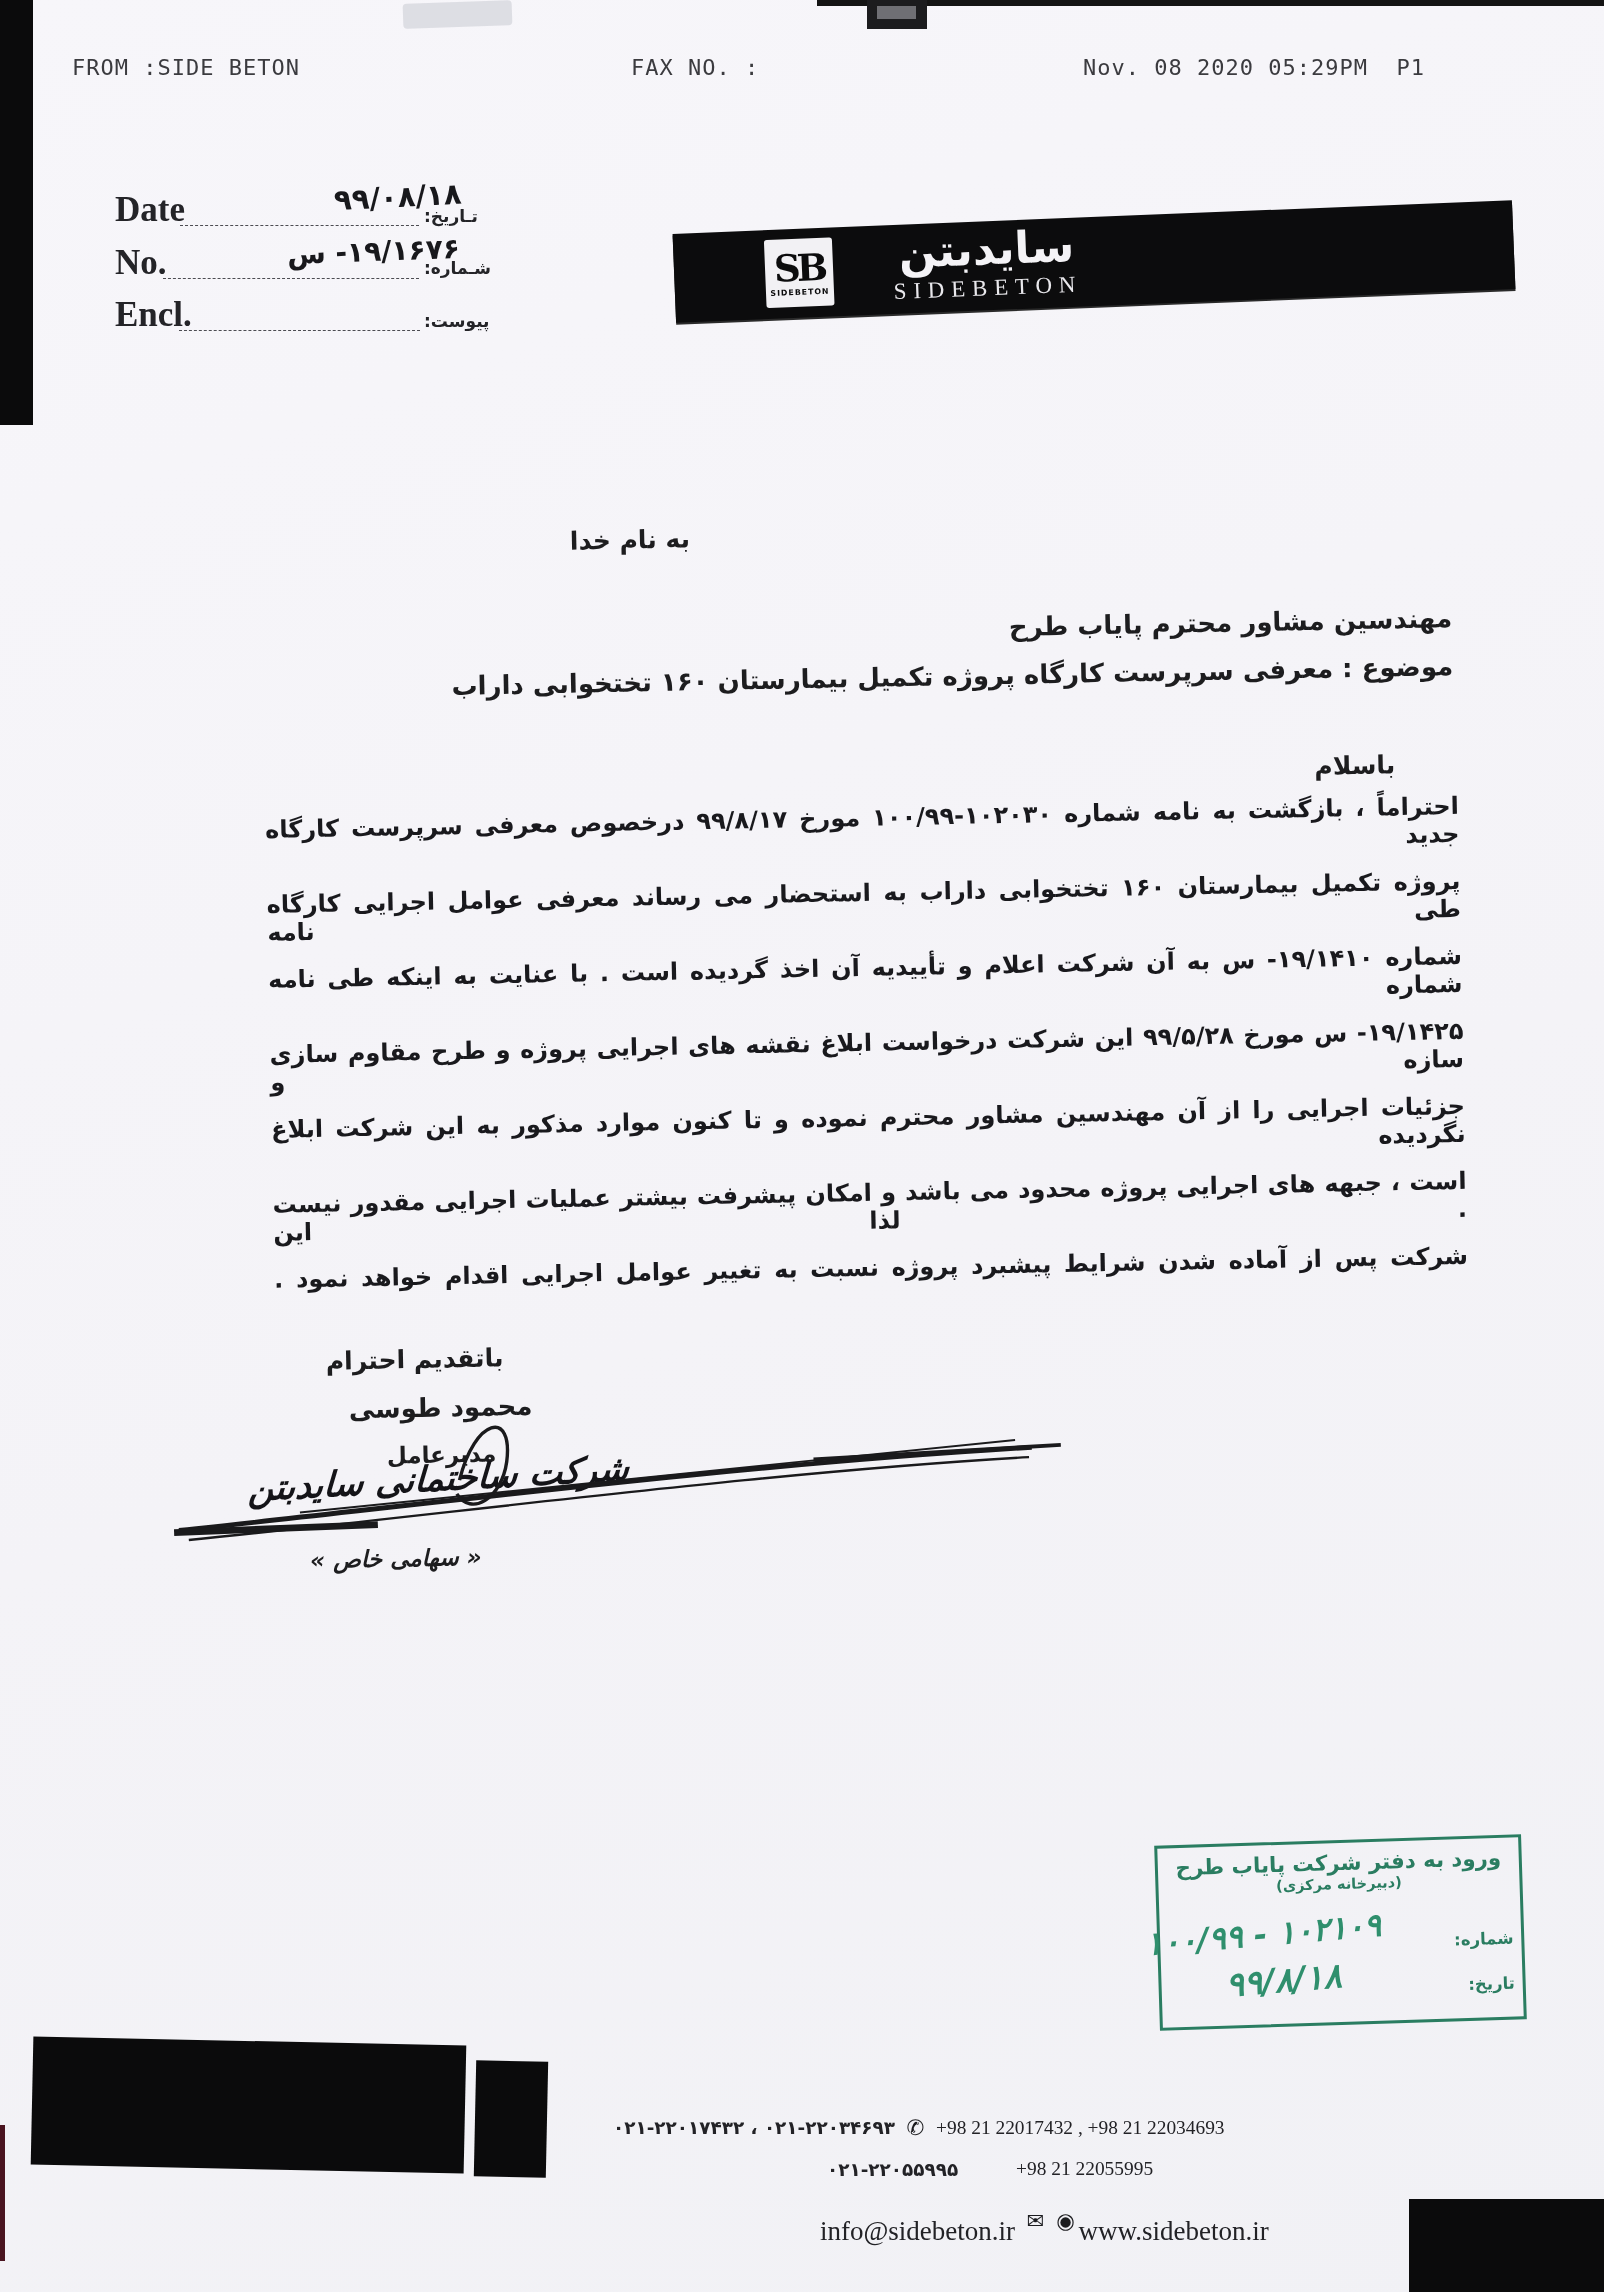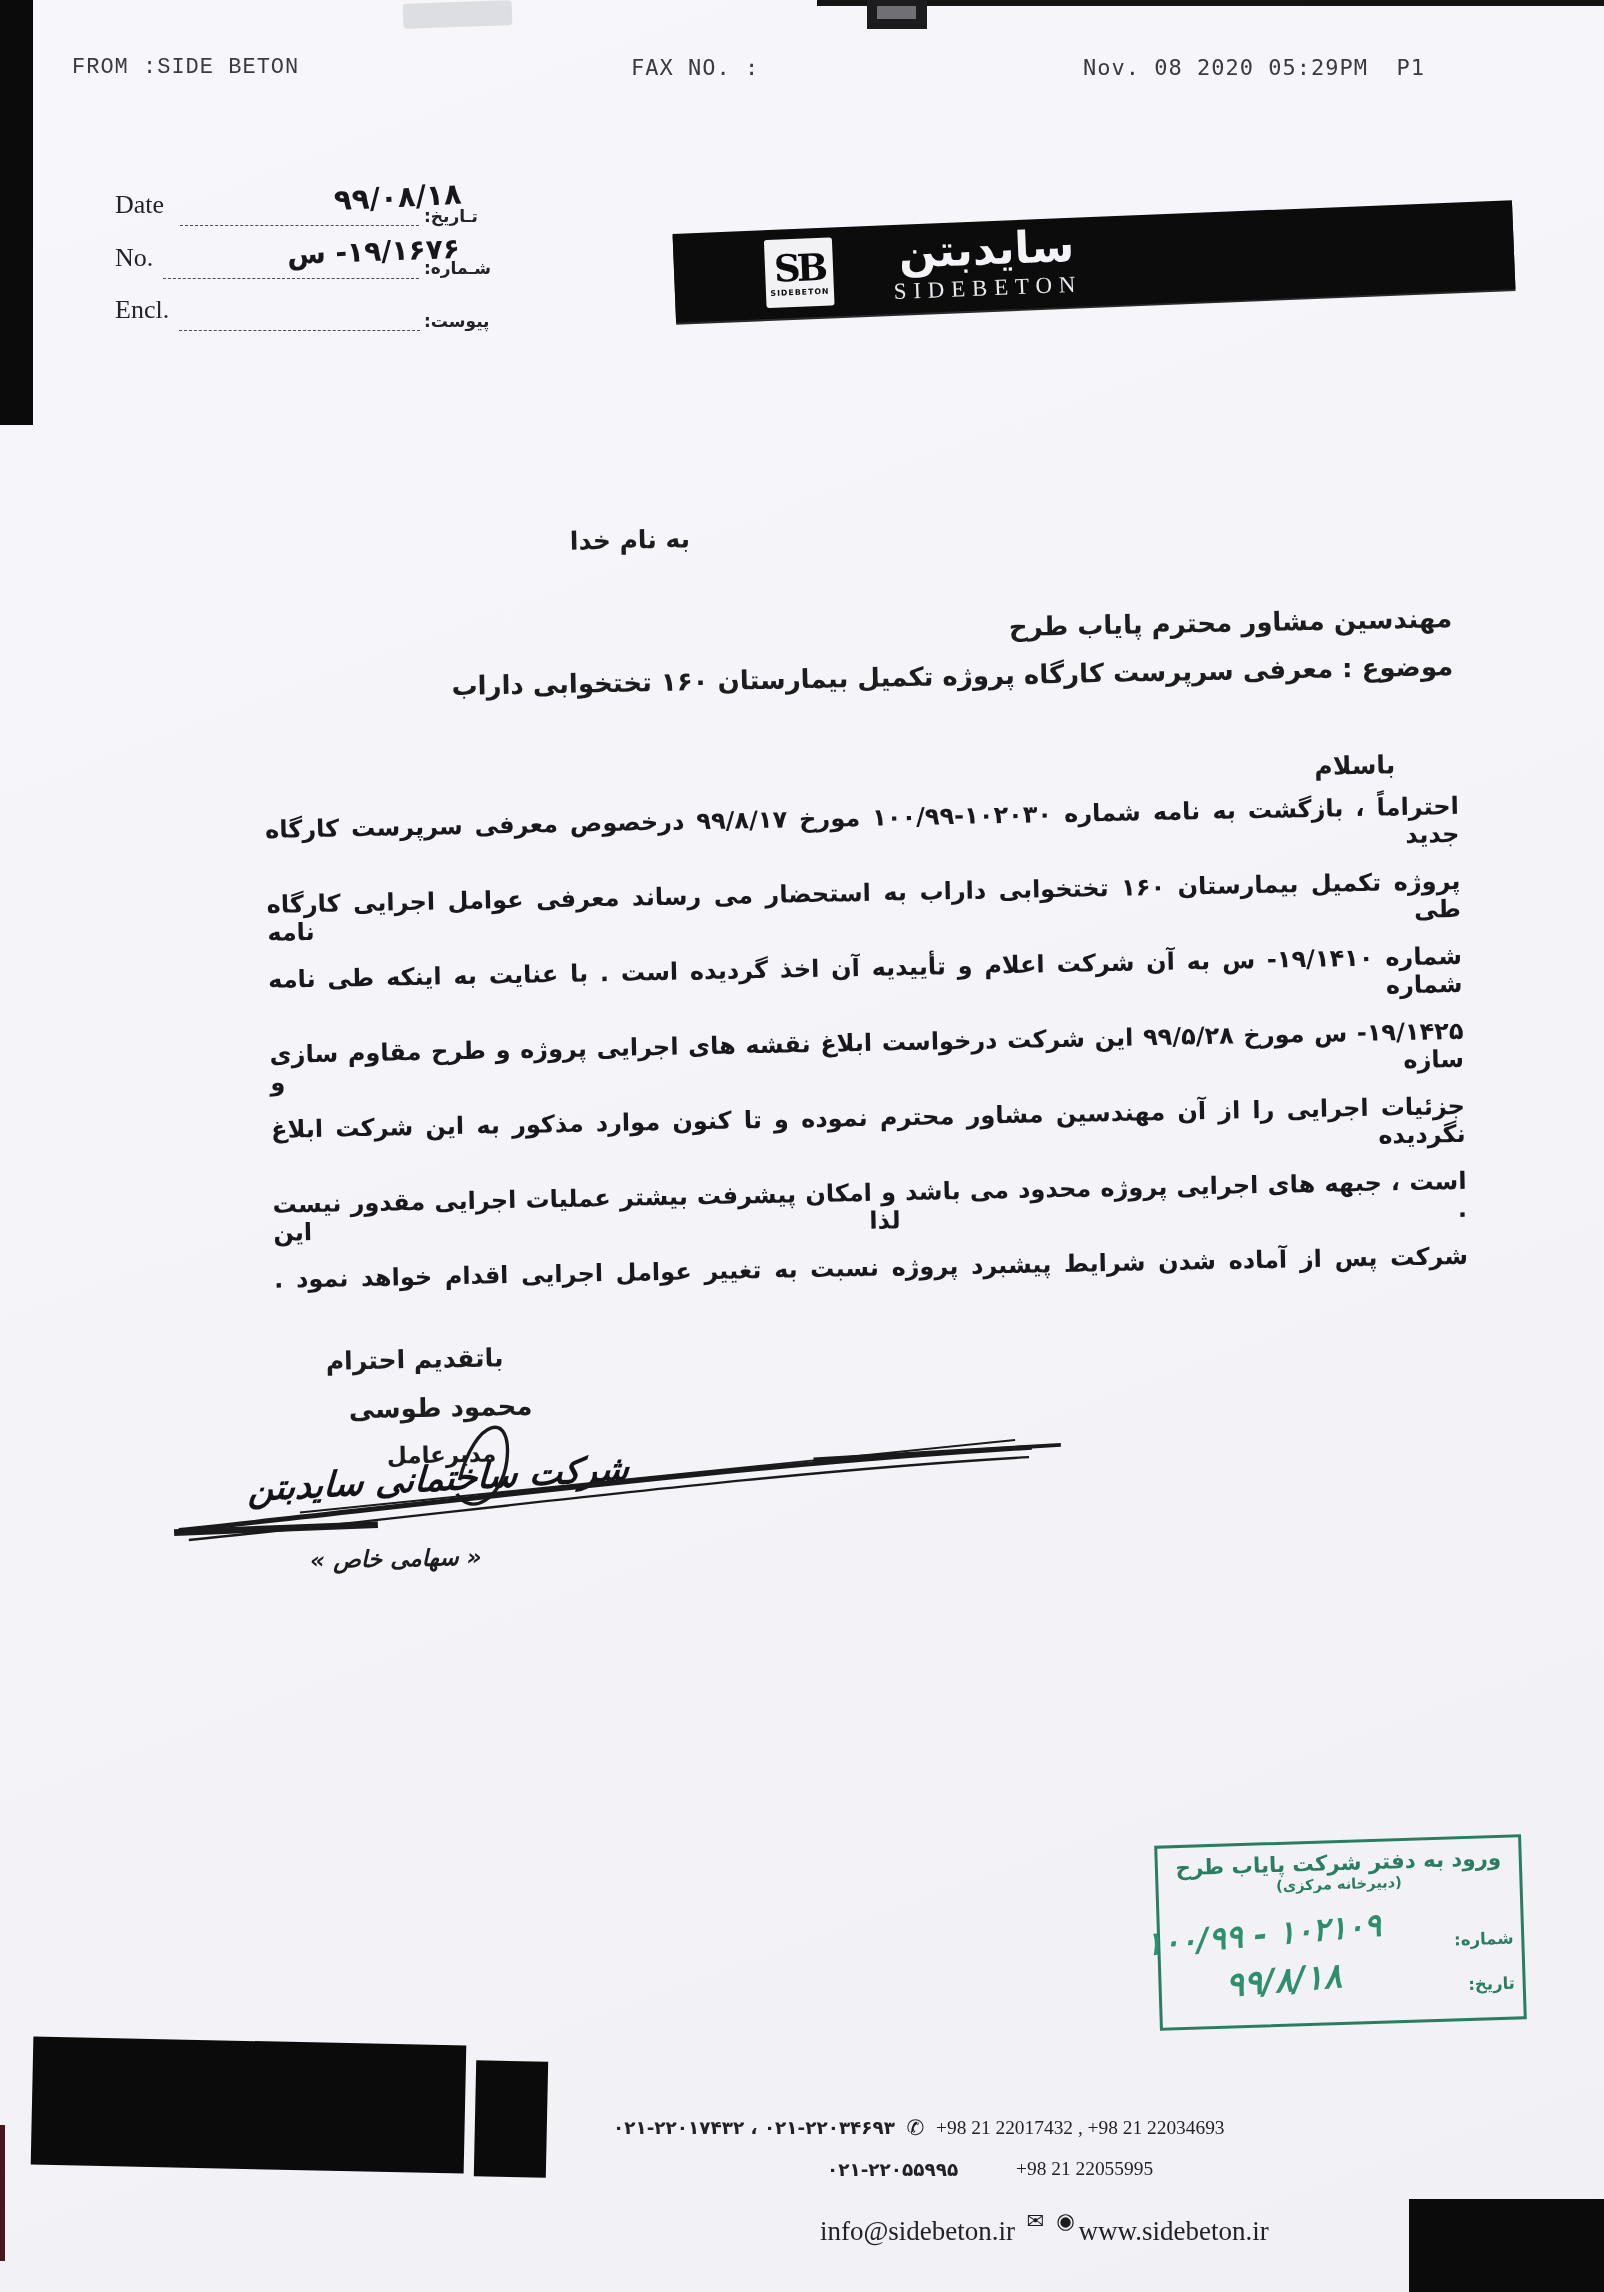--- a/index.html
+++ b/index.html
@@ -5,38 +5,38 @@
   html,body{margin:0;padding:0;background:#d8d8dc;}
   .page{
     position:relative;width:1605px;height:2292px;overflow:hidden;
     background:linear-gradient(160deg,#f7f6fa 0%,#f4f3f7 55%,#f1f1f5 100%);
     font-family:"DejaVu Sans",sans-serif;color:#1d1d1f;
   }
   .abs{position:absolute;}
 
   
   .fax{font-family:"DejaVu Sans Mono",monospace;font-size:22px;color:#3b3b3f;letter-spacing:1px;white-space:pre;}
-  #fax-from{left:72px;top:55px;font-family:Liberation Mono, monospace;}
+  #fax-from{left:72px;top:55px;}
   #fax-no{left:631px;top:55px;}
   #fax-ts{left:1083px;top:55px;}
 
   
   .ink{background:#0b0b0c;}
   #bar-left{left:0;top:0;width:33px;height:425px;}
   #strip-top{left:817px;top:0;width:788px;height:5.8px;background:#141414;}
   #patch-top{left:867px;top:0;width:60px;height:29px;background:#1c1c1e;}
   #patch-top i{position:absolute;left:9.7px;top:5.8px;width:39px;height:13.6px;background:#6f6f74;display:block;}
   #smudge-top{left:403px;top:1.9px;width:109px;height:25px;background:#c9cad2;opacity:.55;transform:rotate(-2deg);border-radius:3.9px;}
   #block-bl1{left:32px;top:2041px;width:433px;height:128px;transform:rotate(1.2deg);}
   #block-bl2{left:475px;top:2061px;width:72px;height:116px;transform:rotate(1.2deg);}
   #block-br{left:1409px;top:2199px;width:196px;height:93px;}
   #edge-maroon{left:0;top:2125px;width:4.9px;height:136px;background:#4a1420;}
 
   
-  .ref-en{font-family:"Liberation Serif",serif;font-weight:400;font-size:26px;color:#242428;}
+  .ref-en{font-family:"Liberation Serif",serif;font-weight:700;font-size:35px;color:#242428;}
   .ref-fa{font-weight:700;font-size:17px;color:#242428;direction:rtl;}
   .ref-line{border-bottom:1.9px dashed #4c4c52;height:1.9px;}
   .ref-val{font-weight:700;color:#18181c;direction:rtl;white-space:nowrap;}
   #date-label{left:115px;top:190px;}
   #date-line{left:180px;top:223px;width:239px;}
   #date-value{left:334px;top:180px;font-size:29px;transform:rotate(-3deg);}
   #date-fa{left:424px;top:206px;}
   #no-label{left:115px;top:243px;}
   #no-line{left:163px;top:276px;width:256px;}
   #no-value{left:287px;top:235px;font-size:28px;transform:rotate(-2deg);}

